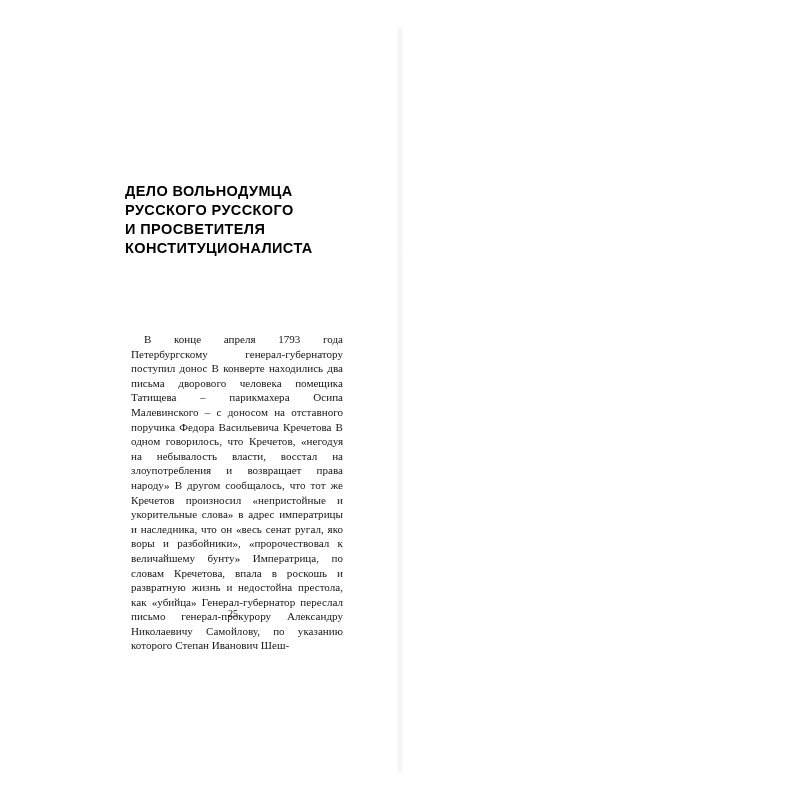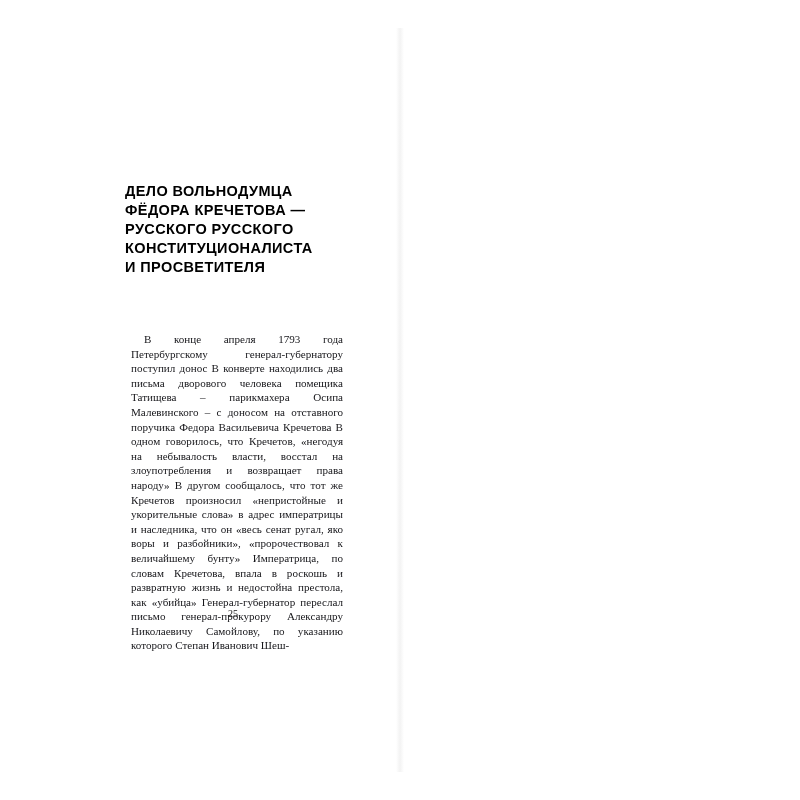--- a/index.html
+++ b/index.html
@@ -88,24 +88,23 @@
 </style>
 </head>
 <body>
 
 <div class="spread">
 
   <div class="page page-left">
 
     <div class="chapter-title">
       <div>ДЕЛО ВОЛЬНОДУМЦА</div>
-      <div>ФЁДОРА КРЕЧЕТОВА —</div>
       <div>РУССКОГО РУССКОГО</div>
+      <div>И ПРОСВЕТИТЕЛЯ</div>
       <div>КОНСТИТУЦИОНАЛИСТА</div>
-      <div>И ПРОСВЕТИТЕЛЯ</div>
     </div>
 
     <div class="col col-left">
       <p>В конце апреля 1793 года Петербургскому генерал-губернатору поступил донос  В конверте находились два письма дворового человека помещика Татищева – парикмахера Осипа Малевинского – с доносом на отставного поручика Федора Васильевича Кречетова  В одном говорилось, что Кречетов, «негодуя на небывалость власти, восстал на злоупотребления и возвращает права народу»  В другом сообщалось, что тот же Кречетов произносил «непристойные и укорительные слова» в адрес императрицы и наследника, что он «весь сенат ругал, яко воры и разбойники», «пророчествовал к величайшему бунту»  Императрица, по словам Кречетова, впала в роскошь и развратную жизнь и недостойна престола, как «убийца»  Генерал-губернатор переслал письмо генерал-прокурору Александру Николаевичу Самойлову, по указанию которого Степан Иванович Шеш-</p>
     </div>
 
     <div class="folio folio-left">25</div>
   </div>
 
   <div class="page page-right">

